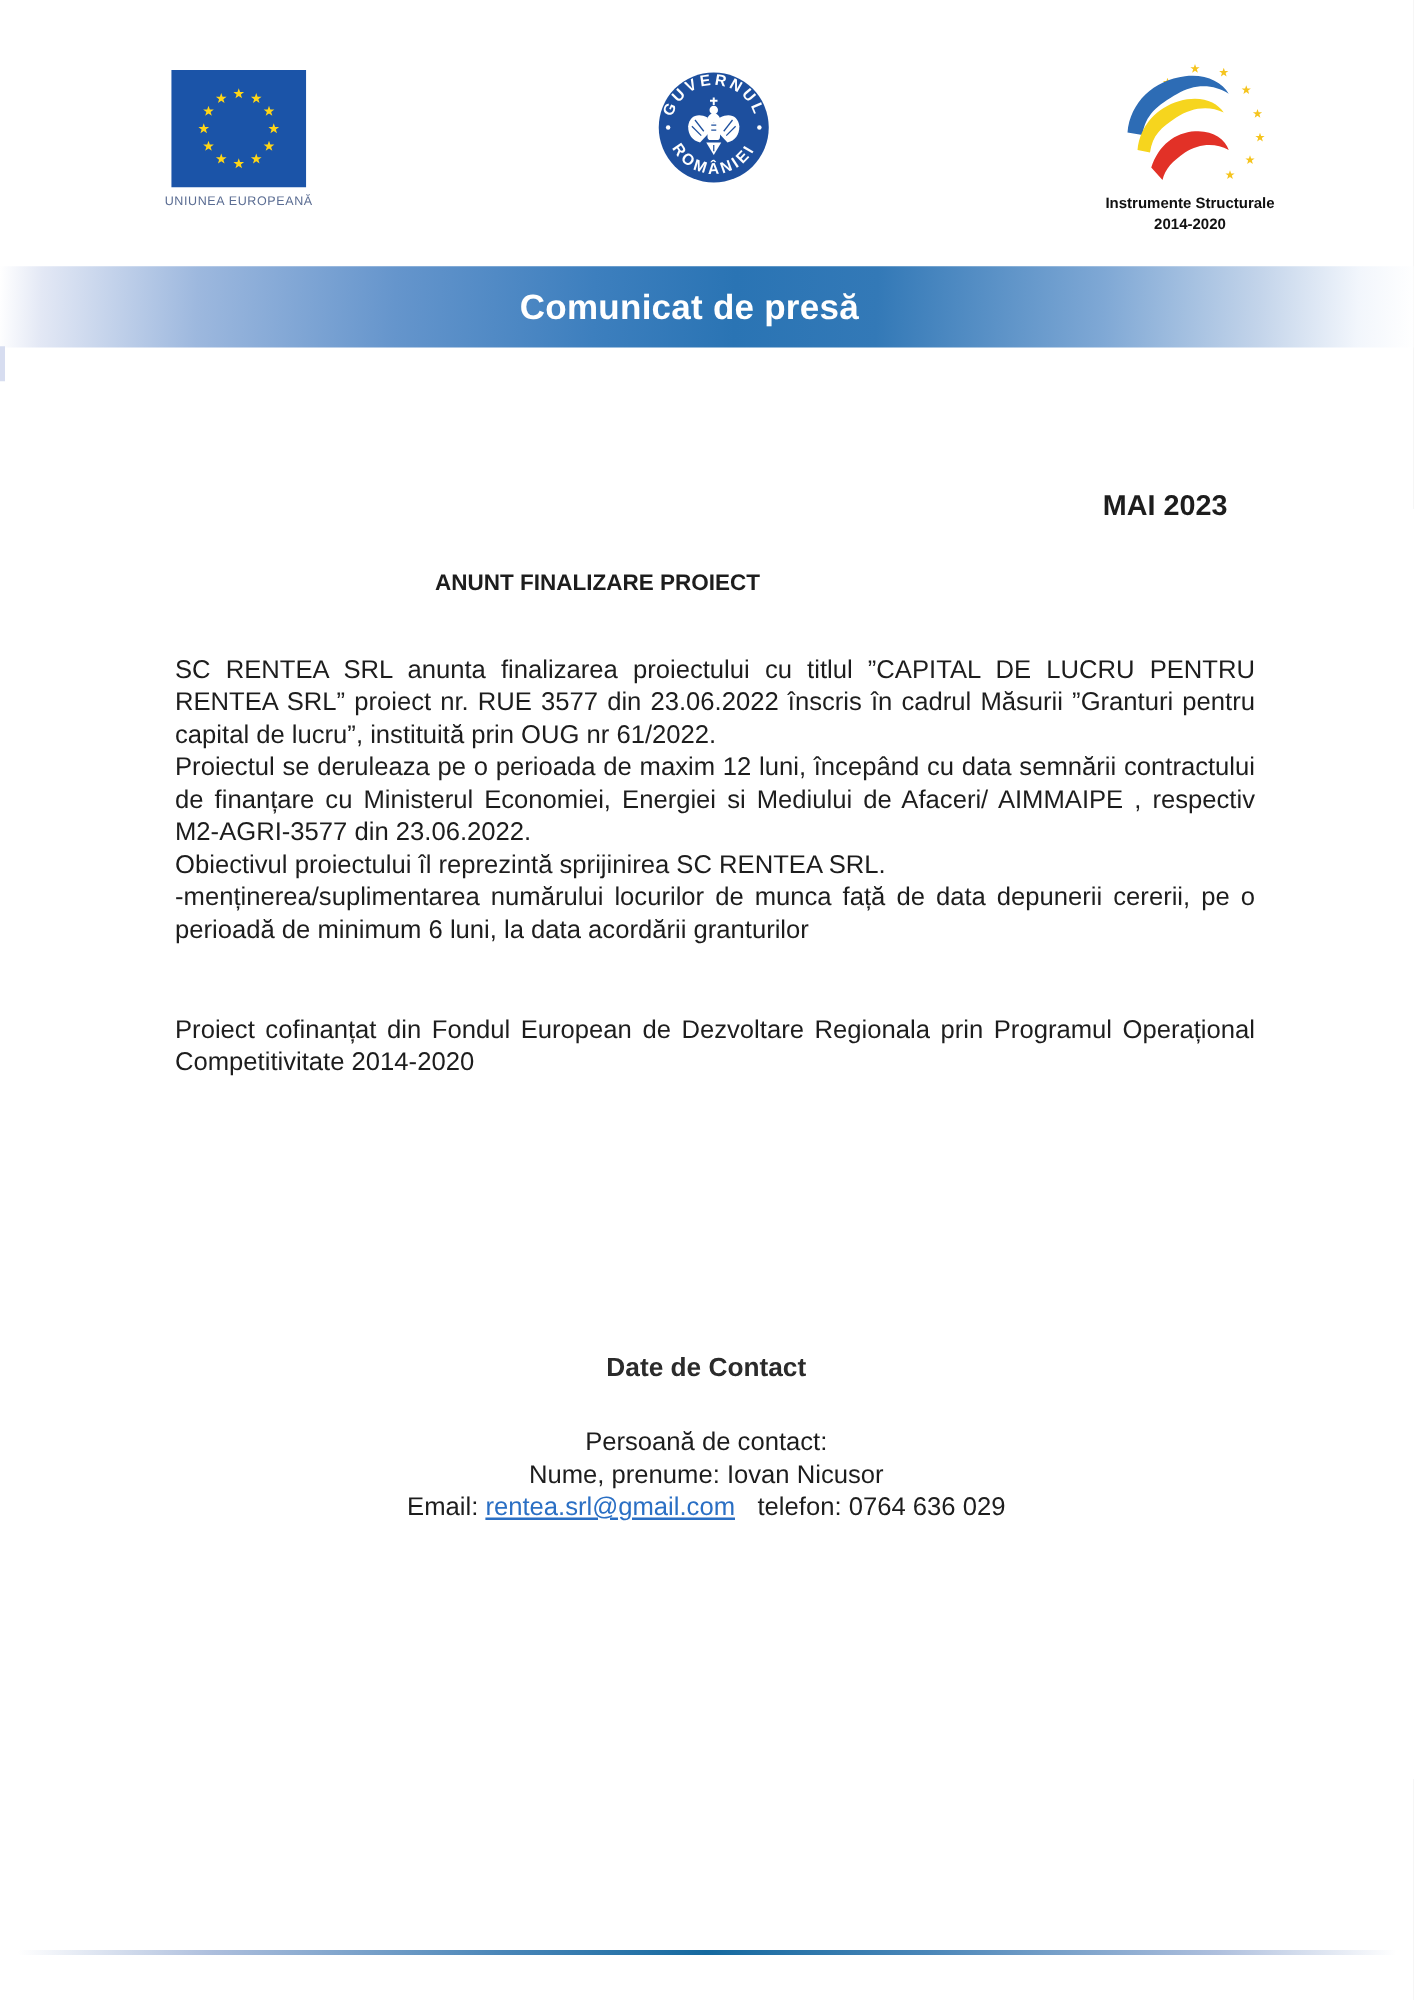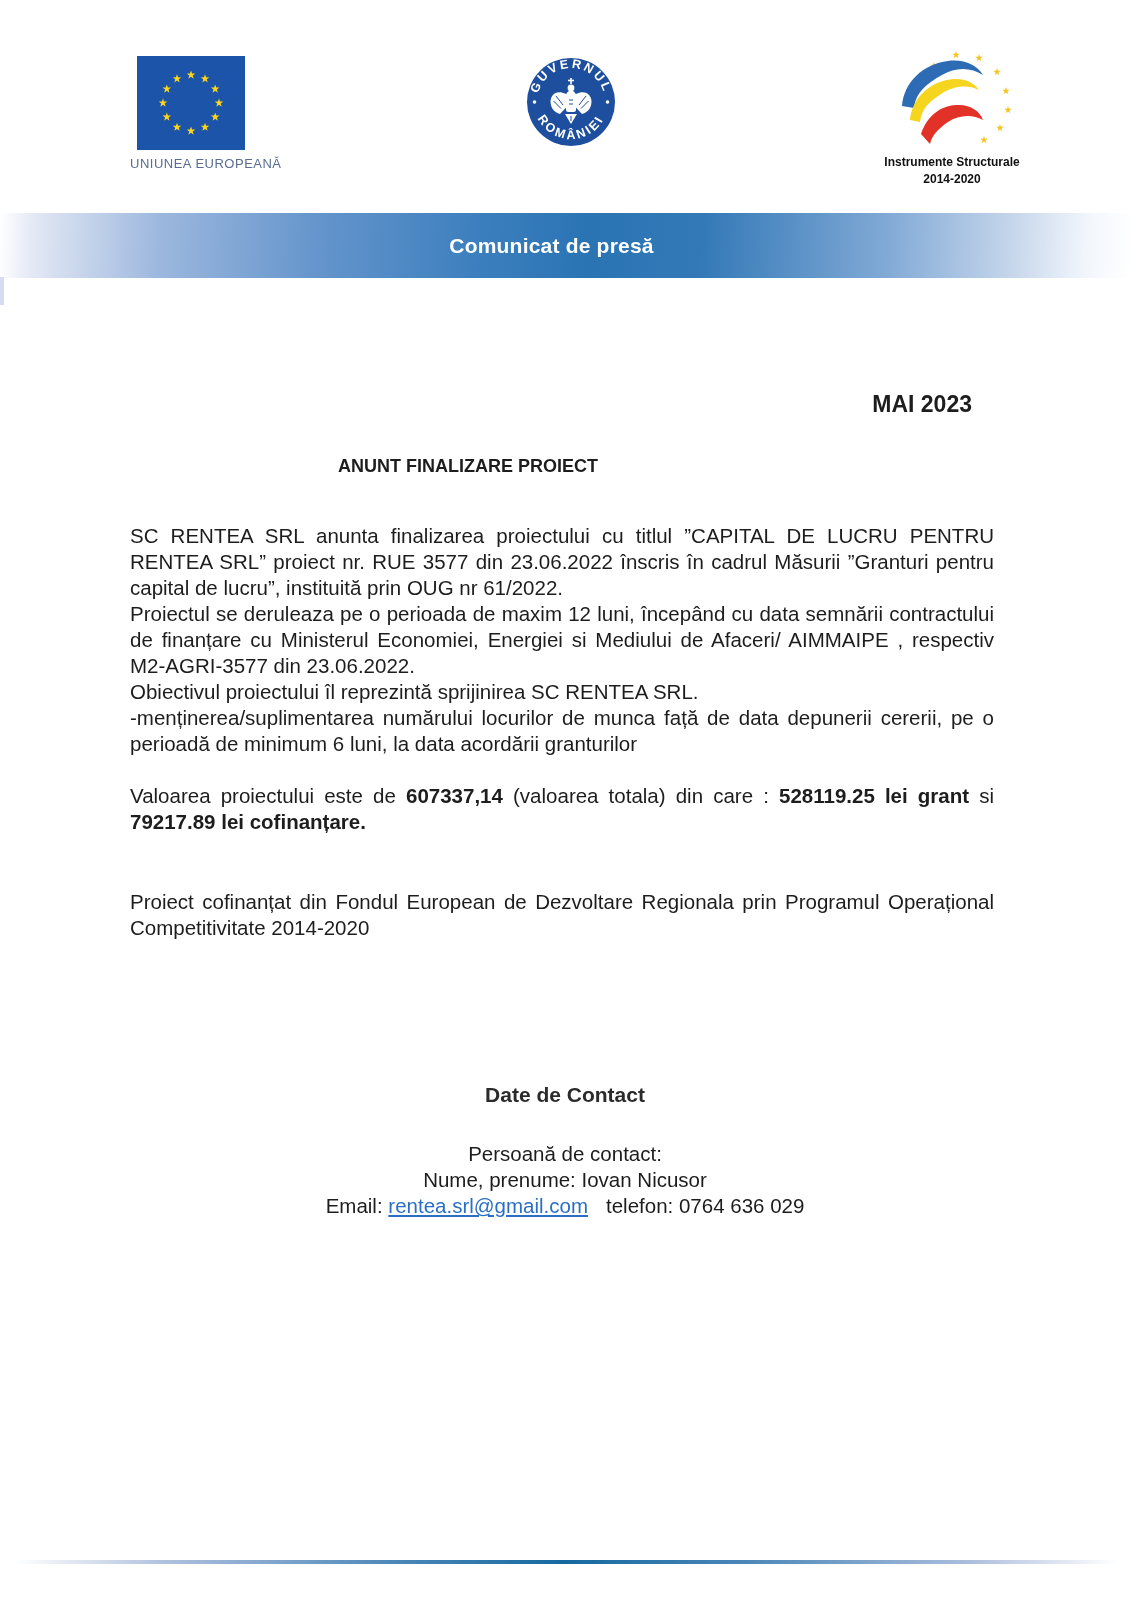--- a/index.html
+++ b/index.html
@@ -9,49 +9,49 @@
     margin:0 auto;
     background:#ffffff;
     font-family:"Liberation Sans", sans-serif;
     color:#1d1d1d;
     overflow:hidden;
   }
 
   
   .logo-eu{position:absolute;left:130px;top:56px;width:122px;text-align:center;}
   .logo-eu svg{display:block;margin:0 auto;}
-  .eu-caption{margin-top:6px;font-size:13px;letter-spacing:.5px;color:#5a6c92;white-space:nowrap;}
+  .eu-caption{margin-top:6px;font-size:10px;letter-spacing:.5px;color:#5a6c92;white-space:nowrap;}
 
   .logo-gov{position:absolute;left:525px;top:56px;width:92px;height:92px;}
 
   .logo-is{position:absolute;left:862px;top:44px;width:180px;text-align:center;}
   .logo-is svg{display:block;margin:0 auto;}
   .is-caption{font-size:12px;font-weight:bold;color:#111;line-height:17px;margin-top:2px;}
 
   
   .banner{
     position:absolute;left:0;top:213px;width:1131px;height:65px;
     background:linear-gradient(92deg,
       #ffffff 0%, #e3e8f5 3%, #9db8de 14%, #6595cc 28%,
       #3d7fbe 42%, #2a74b4 52%, #3379b7 62%,
       #7fa8d5 78%, #c3d4ea 89%, #f2f6fc 96%, #ffffff 100%);
     display:flex;align-items:center;justify-content:center;
   }
   .banner-title{
-    color:#ffffff;font-size:21px;font-weight:bold;letter-spacing:.2px;
+    color:#ffffff;font-size:28px;font-weight:bold;letter-spacing:.2px;
     transform:translateX(-14px);
   }
   .banner-artifact{
     position:absolute;left:0;top:277px;width:4px;height:28px;
     background:#cdd5ec;opacity:.8;
   }
 
   
   .doc{
-    position:absolute;left:130px;top:391px;width:864px;
+    position:absolute;left:140px;top:391px;width:864px;
     font-size:20.5px;line-height:26px;
   }
   .doc p{margin:0;}
   .date-line{font-weight:bold;font-size:23px;text-align:right;padding-right:22px;}
   .doc-title{font-weight:bold;font-size:18px;margin-top:36px !important;padding-left:208px;}
   .p-first{margin-top:44px !important;}
   .just{text-align:justify;}
   .valoare{margin-top:26px !important;text-align:justify;}
   .p-cofin{margin-top:54px !important;text-align:justify;}
   b{font-weight:bold;}
@@ -174,21 +174,20 @@
 
   <div class="doc">
     <p class="date-line">MAI 2023</p>
     <p class="doc-title">ANUNT FINALIZARE PROIECT</p>
 
     <p class="p-first just">SC RENTEA SRL  anunta finalizarea proiectului cu titlul ”CAPITAL DE LUCRU PENTRU RENTEA SRL” proiect   nr. RUE 3577 din 23.06.2022 înscris în cadrul Măsurii ”Granturi pentru capital de lucru”, instituită prin OUG nr 61/2022.</p>
     <p class="just">Proiectul se deruleaza pe o perioada de maxim 12 luni, începând cu data semnării contractului de finanțare cu Ministerul Economiei, Energiei si Mediului de Afaceri/ AIMMAIPE , respectiv M2-AGRI-3577 din 23.06.2022.</p>
     <p>Obiectivul proiectului îl reprezintă sprijinirea SC RENTEA SRL.</p>
     <p class="just">-menținerea/suplimentarea numărului locurilor de munca față de data depunerii cererii, pe o perioadă de minimum 6 luni, la data acordării granturilor</p>
 
-    <p class="valoare"><span>Valoarea proiectului este de </span><b>607337,14</b><span> (valoarea totala) din care : </span><b>528119.25 lei grant</b><span> si </span><b> 79217.89 lei cofinanțare.</b></p>
 
     <p class="p-cofin">Proiect cofinanțat din Fondul European de Dezvoltare Regionala prin Programul Operațional Competitivitate 2014-2020</p>
   </div>
 
   <div class="contact">
     <div class="contact-heading">Date de Contact</div>
     <div class="contact-line1">Persoană de contact:</div>
     <div>Nume, prenume: Iovan Nicusor</div>
     <div><span>Email: </span><a href="#" class="email-link">rentea.srl@gmail.com</a><span class="tel-part">telefon: 0764 636 029</span></div>
   </div>

